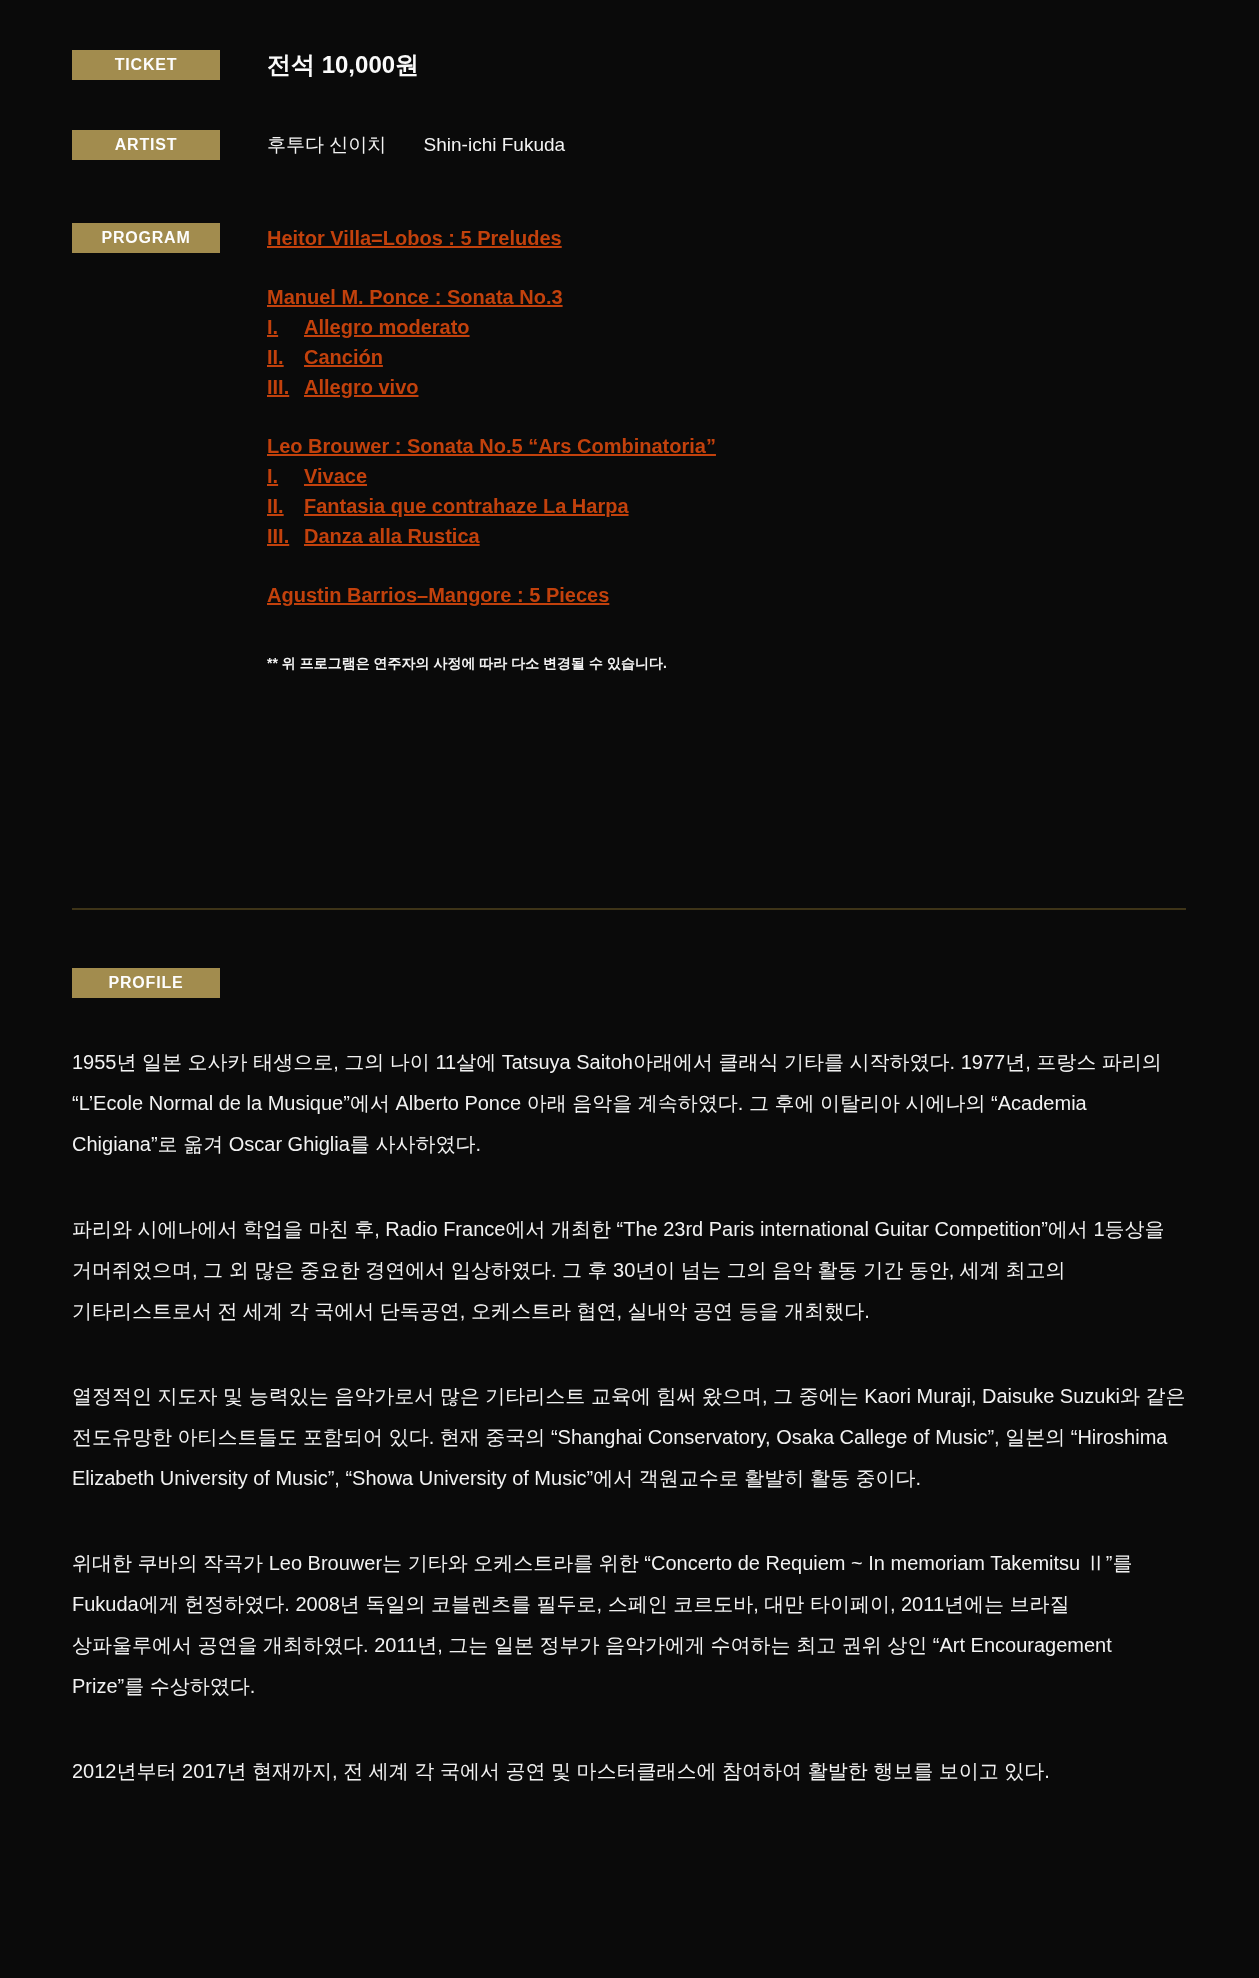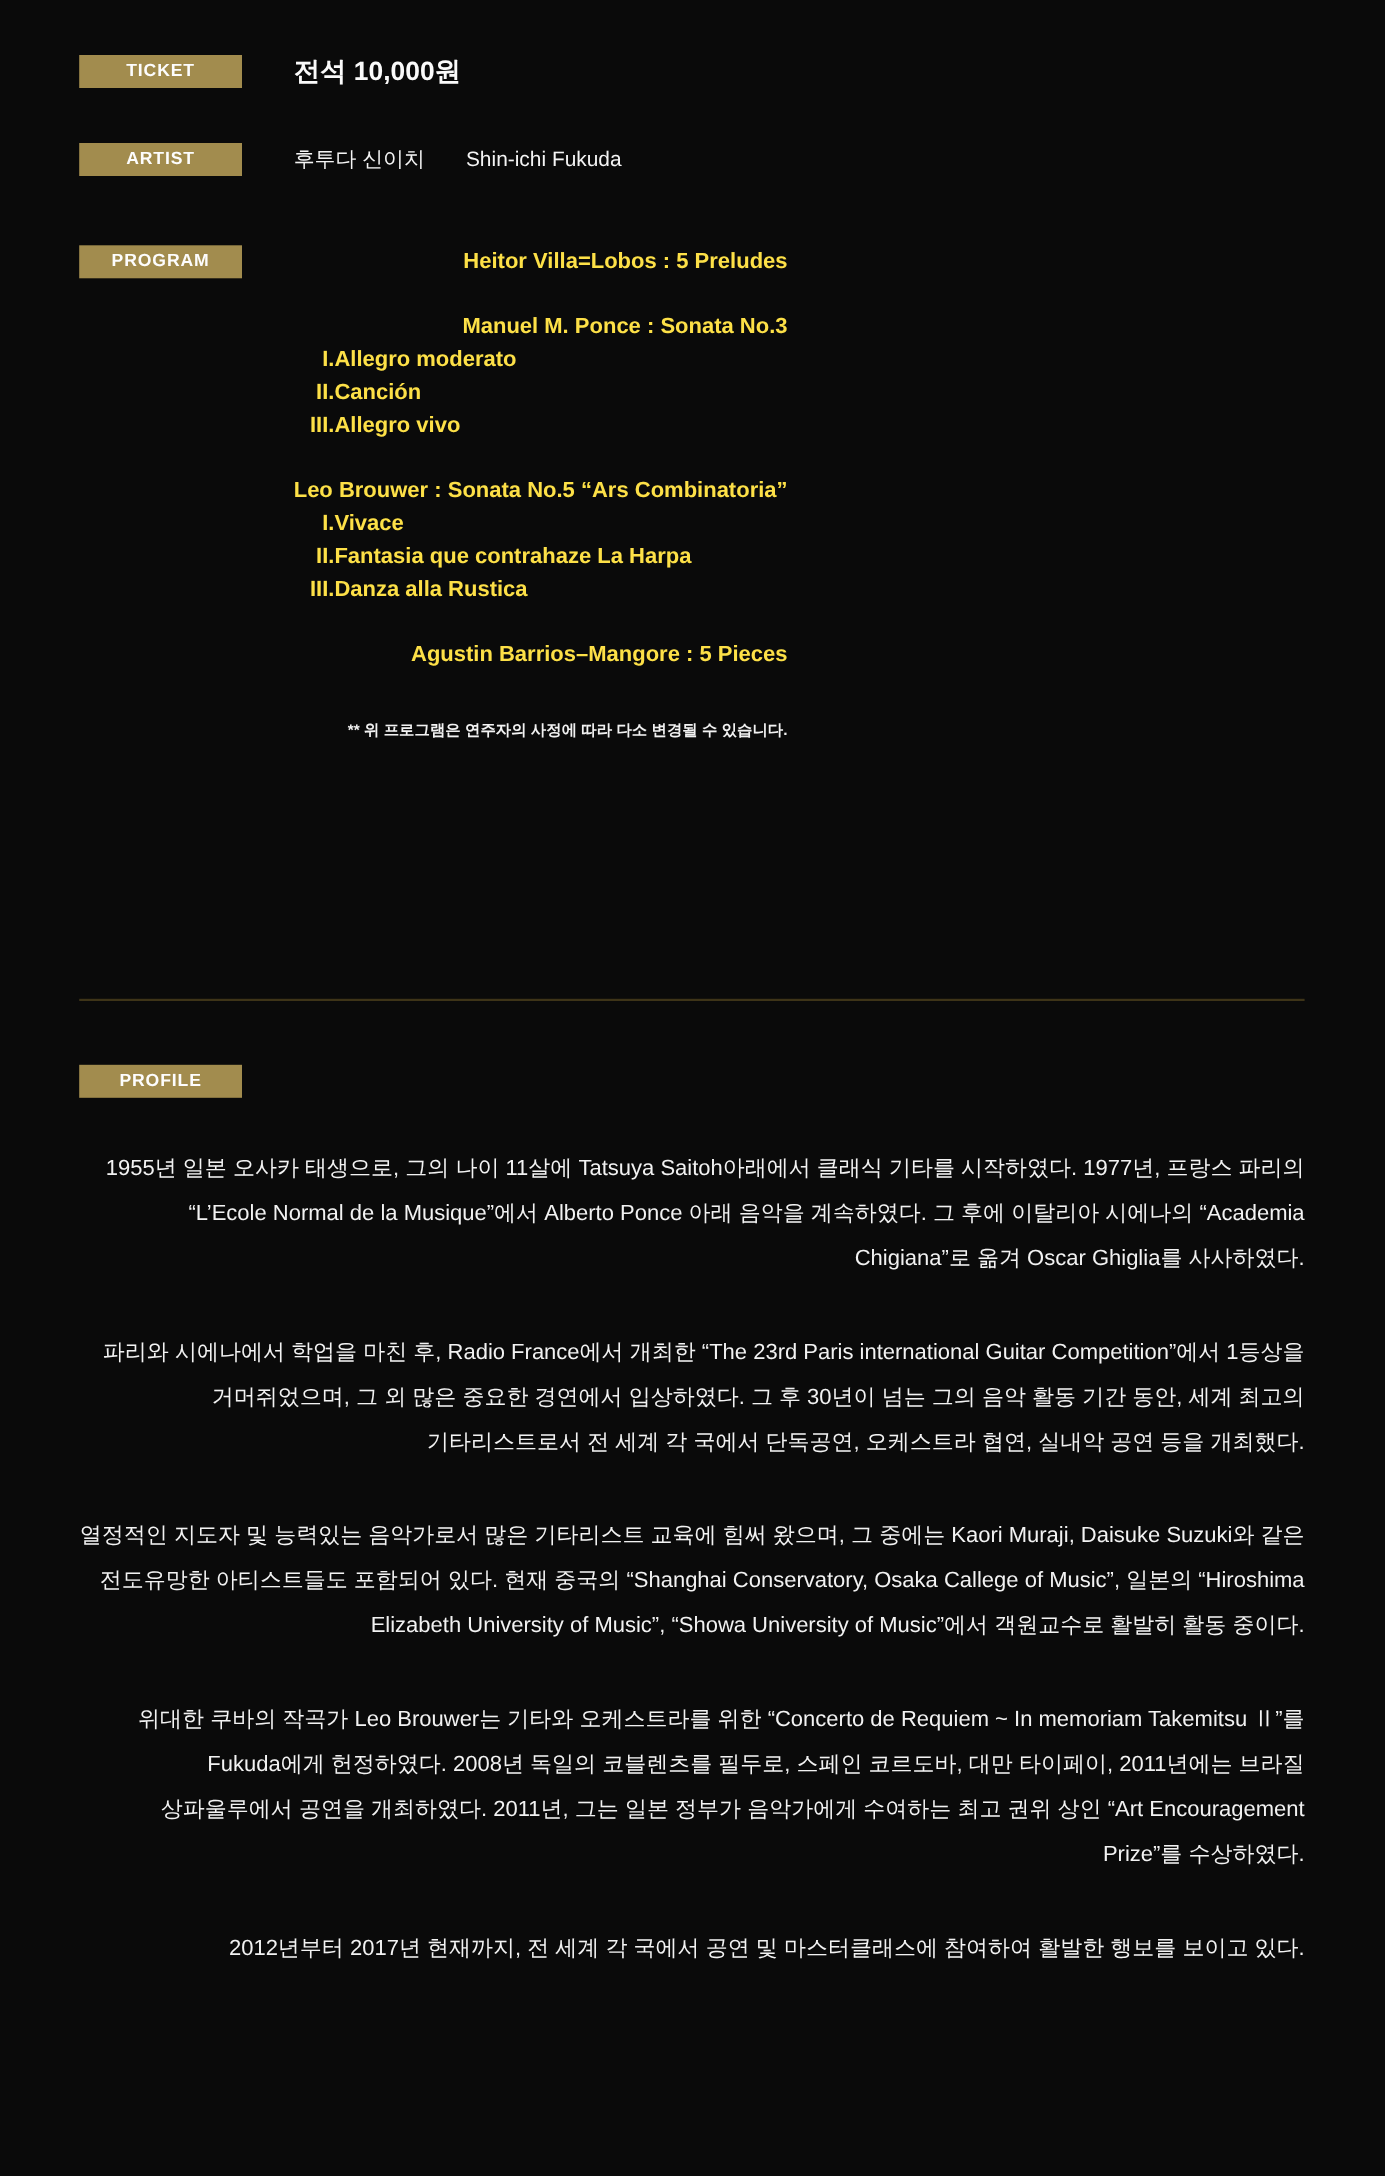--- a/index.html
+++ b/index.html
@@ -1,15 +1,15 @@
 <!DOCTYPE html>
 <html lang="ko" style="--gold: #a28c4e; --divider: #3e3418;"><head>
 <meta charset="utf-8">
 <style>
-  * { margin: 0; padding: 0; box-sizing: border-box; text-align: right; }
+  * { margin: 0; padding: 0; box-sizing: border-box; }
   html, body { background: #0a0a0a; }
   body {
     width: 1259px;
     min-height: 1978px;
     font-family: "Liberation Sans", sans-serif;
     color: #f4f4f4;
     -webkit-font-smoothing: antialiased;
   }
   .page {
     padding: 49px 73px 40px 72px;
@@ -45,21 +45,22 @@
   }
   .artist-names {
     font-size: 19px;
     font-weight: normal;
     color: #f4f4f4;
   }
   .artist-name-en { margin-left: 32px; }
   .program-content { font-size: 20px; font-weight: 600; }
   .program-title, .program-subtitle, .movement {
     line-height: 30px;
-    color: #fde047;
+    color: #c2410c;
+    text-decoration: underline;
   }
   .program-block + .program-block { margin-top: 29px; }
   .movement { display: flex; }
   .movement-numeral { flex: 0 0 37px; width: 37px; }
   .program-note {
     margin-top: 38px;
     font-size: 14px;
     font-weight: 600;
     line-height: 30px;
     color: #f2f2f2;

